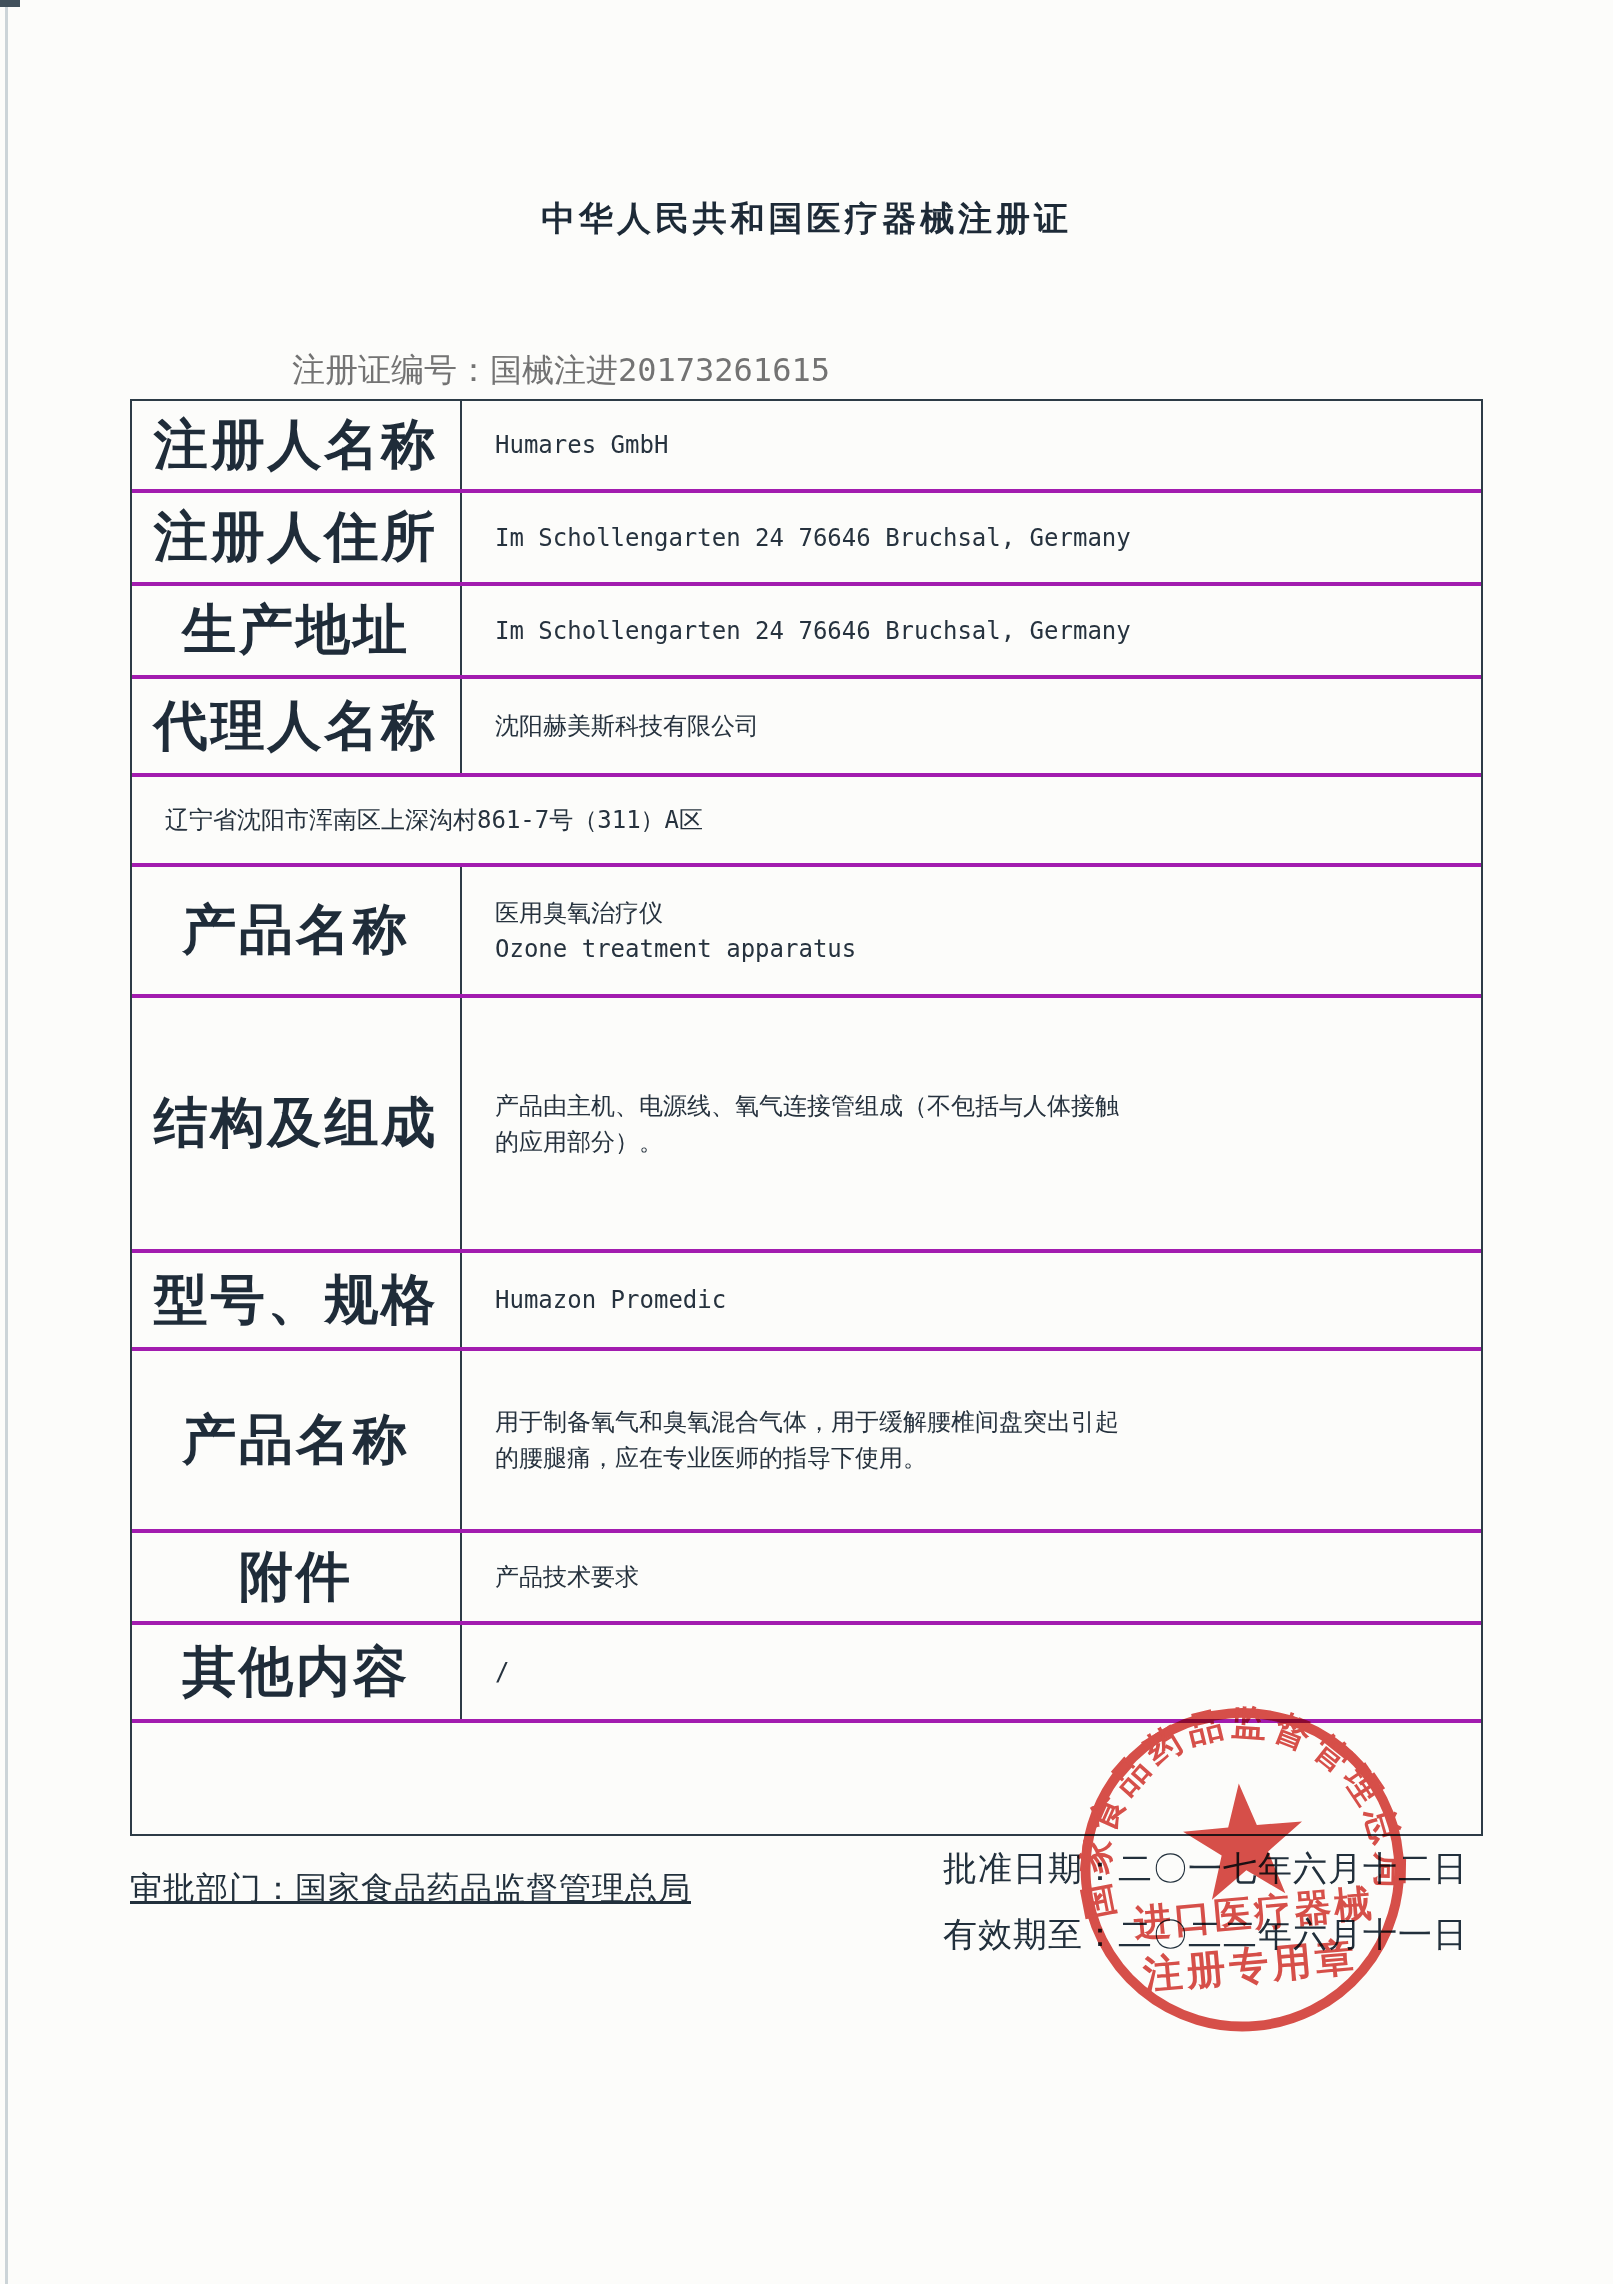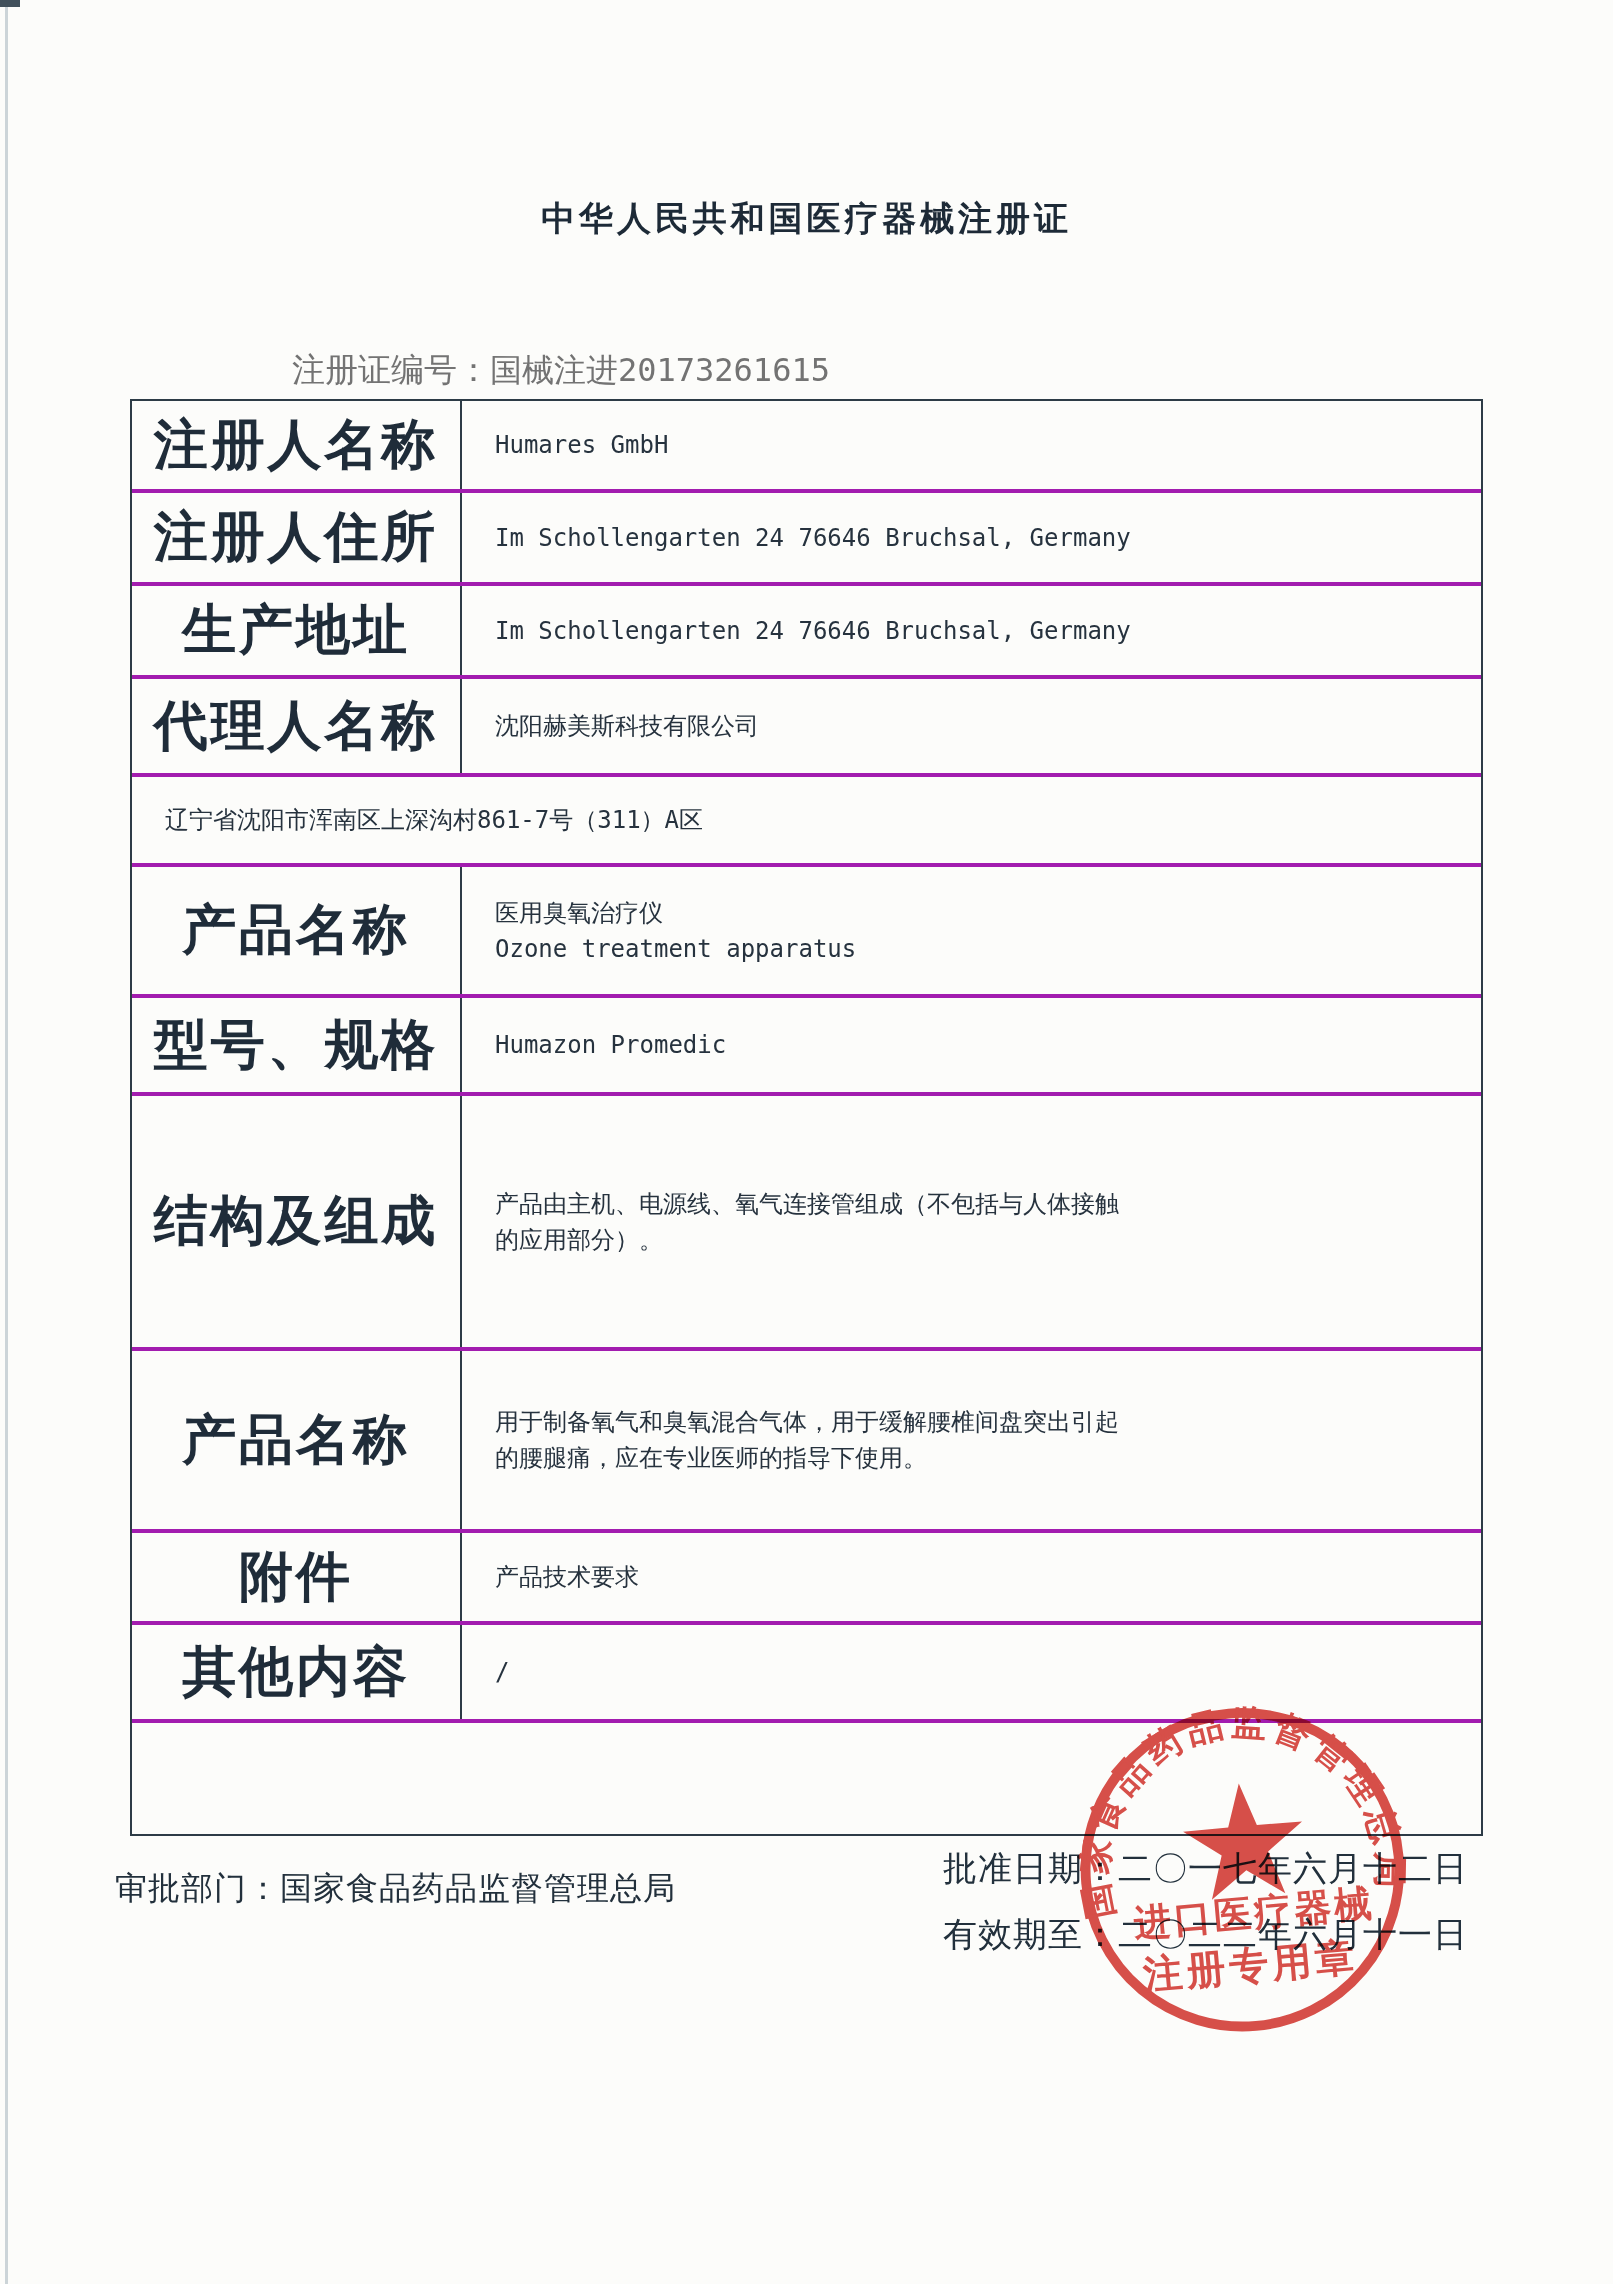--- a/index.html
+++ b/index.html
@@ -40,22 +40,22 @@
   }
   .cell-value {
     flex:1; display:flex; align-items:center;
     padding:7.8px 33px; box-sizing:border-box;
     font-size:24px; line-height:1.5; white-space:pre-line;
     font-family:"DejaVu Sans Mono","Liberation Serif",serif;
     color:#26323e;
   }
 
   .approval {
-    position:absolute; left:115px; top:1867px;
-    font-size:32px; letter-spacing:1px;
+    position:absolute; left:130px; top:1867px;
+    font-size:32px; letter-spacing:1px;text-decoration:underline;
   }
   .dateline { position:absolute; left:943px; font-size:34px; letter-spacing:1px; }
   .dateline.approve { top:1846px; }
   .dateline.valid   { top:1912px; }
 
   .stamp {
     position:absolute; left:1074px; top:1701px;
     width:341px; height:341px;
     transform:rotate(-5deg);
     mix-blend-mode:multiply; opacity:0.92;
@@ -92,28 +92,28 @@
       <div class="cell-value">沈阳赫美斯科技有限公司</div>
     </div>
     <div class="row" style="height:90px">
       <div class="cell-value">辽宁省沈阳市浑南区上深沟村861-7号（311）A区</div>
     </div>
     <div class="row" style="height:131px">
       <div class="cell-label">产品名称</div>
       <div class="cell-value">医用臭氧治疗仪
 Ozone treatment apparatus</div>
     </div>
-    <div class="row" style="height:98px">
-      <div class="cell-label">型号、规格</div>
-      <div class="cell-value">Humazon Promedic</div>
-    </div>
     <div class="row" style="height:255px">
       <div class="cell-label">结构及组成</div>
       <div class="cell-value">产品由主机、电源线、氧气连接管组成（不包括与人体接触
 的应用部分）。</div>
+    </div>
+    <div class="row" style="height:98px">
+      <div class="cell-label">型号、规格</div>
+      <div class="cell-value">Humazon Promedic</div>
     </div>
     <div class="row" style="height:182px">
       <div class="cell-label">产品名称</div>
       <div class="cell-value">用于制备氧气和臭氧混合气体，用于缓解腰椎间盘突出引起
 的腰腿痛，应在专业医师的指导下使用。</div>
     </div>
     <div class="row" style="height:92px">
       <div class="cell-label">附件</div>
       <div class="cell-value">产品技术要求</div>
     </div>

